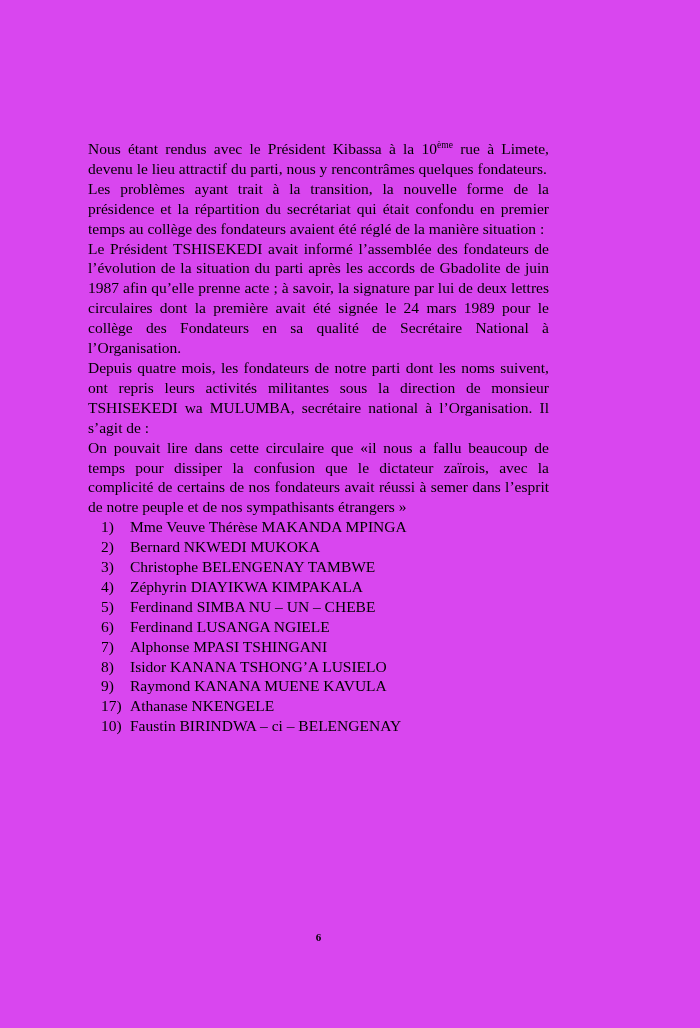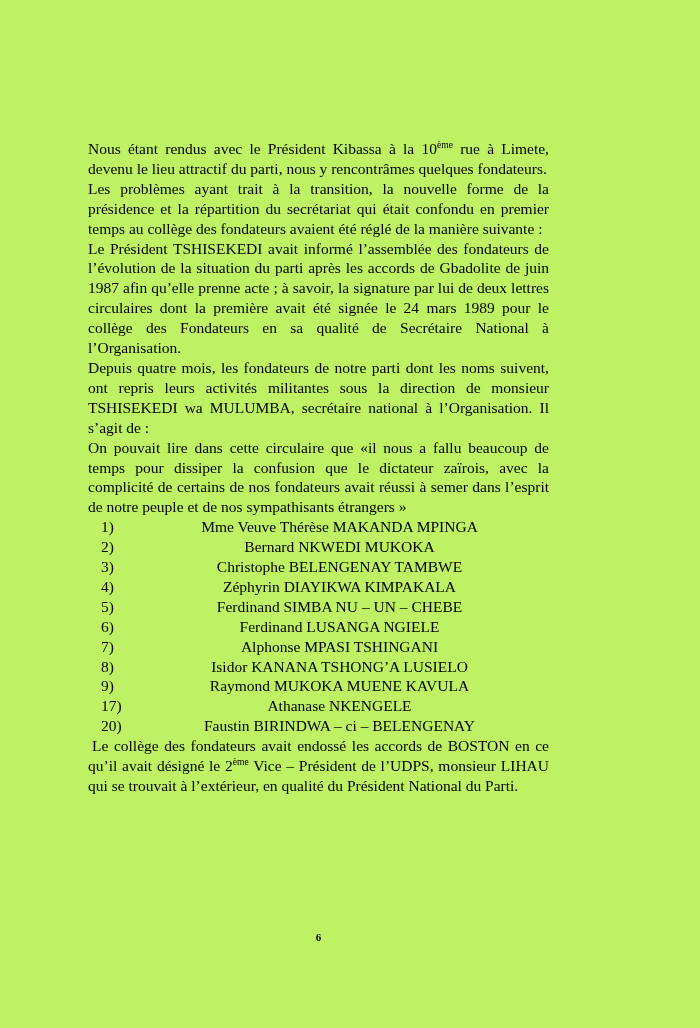--- a/index.html
+++ b/index.html
@@ -1,21 +1,21 @@
 <!DOCTYPE html>
 <html><head>
 <meta charset="utf-8">
 <style>
   * { margin: 0; padding: 0; box-sizing: border-box; }
   html, body { background: #ffffff; }
   .page {
     position: relative;
     width: 700px;
     height: 1028px;
-    background: #bef264;
+    background: #d946ef;
     font-family: "Liberation Serif", serif;
     color: #000000;
     overflow: hidden;
   }
   .text-block {
     position: absolute;
     left: 88px;
     top: 139px;
     width: 461px;
     font-size: 15.5px;
@@ -25,42 +25,42 @@
   .para { margin: 0; }
   .para-indent { text-indent: 4px; }
   sup {
     font-size: 0.62em;
     vertical-align: super;
     line-height: 0;
   }
   .founders { text-align: left; }
   .founder-row { display: flex; }
   .founder-num { flex: 0 0 29px; margin-left: 13px; }
-  .founder-name { flex: 1 1 auto; text-align: center; }
+  .founder-name { flex: 1 1 auto; }
   .page-number {
     position: absolute;
     top: 931px;
     left: 88px;
     width: 461px;
     text-align: center;
     font-size: 11px;
     font-weight: bold;
     font-family: "Liberation Serif", serif;
   }
 </style>
 </head>
 <body>
 
 <div class="page">
   <div class="text-block">
 
     <p class="para"><span>Nous étant rendus avec le Président Kibassa à la 10</span><sup>ème</sup><span> rue à Limete, devenu le lieu attractif du parti, nous y rencontrâmes quelques fondateurs.</span></p>
 
 
-    <p class="para">Les problèmes ayant trait à la transition, la nouvelle forme de la présidence et la répartition du secrétariat qui était confondu en premier temps au collège des fondateurs avaient été réglé de la manière suivante :</p>
+    <p class="para">Les problèmes ayant trait à la transition, la nouvelle forme de la présidence et la répartition du secrétariat qui était confondu en premier temps au collège des fondateurs avaient été réglé de la manière situation :</p>
 
     <p class="para">Le Président TSHISEKEDI avait informé l’assemblée des fondateurs de l’évolution de la situation du parti après les accords de Gbadolite de juin 1987 afin qu’elle prenne acte ; à savoir, la signature par lui de deux lettres circulaires dont la première avait été signée le 24 mars 1989 pour le collège des Fondateurs en sa qualité de Secrétaire National à l’Organisation.</p>
 
     <p class="para">Depuis quatre mois, les fondateurs de notre parti dont les noms suivent, ont repris leurs activités militantes sous la direction de monsieur TSHISEKEDI wa MULUMBA, secrétaire national à l’Organisation. Il s’agit de :</p>
 
     <p class="para">On pouvait lire dans cette circulaire que «il nous a fallu beaucoup de temps pour dissiper la confusion que le dictateur zaïrois, avec la complicité de certains de nos fondateurs avait réussi à semer dans l’esprit de notre peuple et de nos sympathisants étrangers »</p>
 
     <div class="founders">
       <div class="founder-row">
         <span class="founder-num">1)</span>
@@ -89,30 +89,29 @@
       <div class="founder-row">
         <span class="founder-num">7)</span>
         <span class="founder-name">Alphonse MPASI TSHINGANI</span>
       </div>
       <div class="founder-row">
         <span class="founder-num">8)</span>
         <span class="founder-name">Isidor KANANA TSHONG’A LUSIELO</span>
       </div>
       <div class="founder-row">
         <span class="founder-num">9)</span>
-        <span class="founder-name">Raymond MUKOKA MUENE KAVULA</span>
+        <span class="founder-name">Raymond KANANA MUENE KAVULA</span>
       </div>
       <div class="founder-row">
         <span class="founder-num">17)</span>
         <span class="founder-name">Athanase NKENGELE</span>
       </div>
       <div class="founder-row">
-        <span class="founder-num">20)</span>
+        <span class="founder-num">10)</span>
         <span class="founder-name">Faustin BIRINDWA – ci – BELENGENAY</span>
       </div>
     </div>
 
-    <p class="para para-indent"><span>Le collège des fondateurs avait endossé les accords de BOSTON en ce qu’il avait désigné le 2</span><sup>ème</sup><span> Vice – Président de l’UDPS, monsieur LIHAU qui se trouvait à l’extérieur, en qualité du Président National du Parti.</span></p>
 
   </div>
 
   <div class="page-number">6</div>
 </div>
 
 </body></html>

